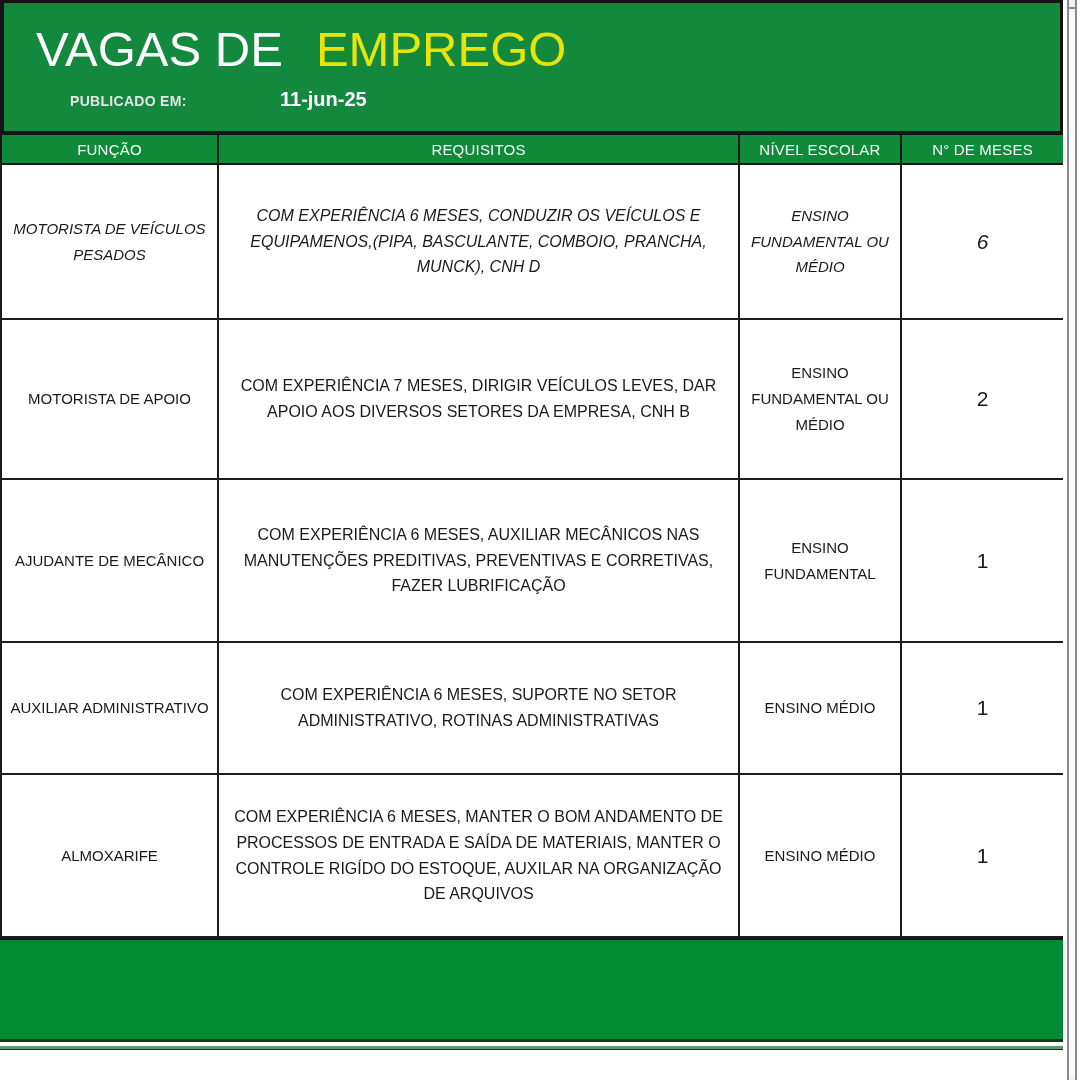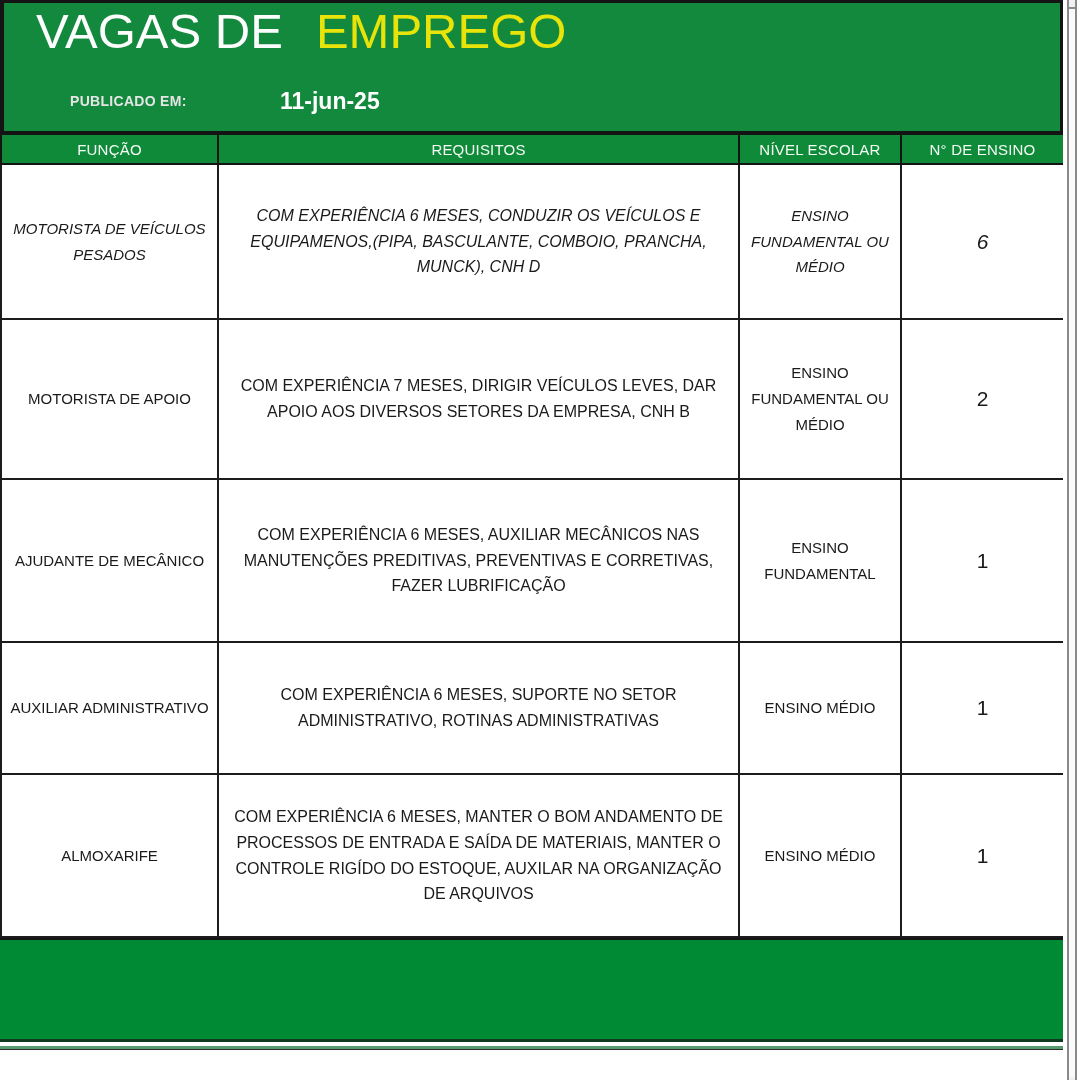--- a/index.html
+++ b/index.html
@@ -28,42 +28,42 @@
     width: 100%;
     height: 133px;
     background: #12893c;
     border-top: 3px solid #141414;
     border-left: 4px solid #141414;
     border-right: 3px solid #141414;
     border-bottom: 2px solid #141414;
   }
   .title {
     position: absolute;
-    left: 32px; top: 2px;
+    left: 32px; top: 20px;
     font-size: 49px;
     font-weight: 500;
     letter-spacing: 0px;
     white-space: nowrap;
     line-height: 1.1;
   }
   .title .t-white { color: #fdfdfd; }
   .title .t-yellow { color: #e8e409; margin-left: 33px; }
   .published-label {
     position: absolute;
     left: 66px; top: 90px;
     color: #e5e5e5;
     font-size: 14px;
     font-weight: bold;
     letter-spacing: 0.3px;
   }
   .published-date {
     position: absolute;
     left: 276px; top: 85px;
     color: #ffffff;
-    font-size: 23px;
+    font-size: 20px;
     font-weight: bold;
   }
 
   
   table.vagas {
     width: 1063px;
     border-collapse: collapse;
     table-layout: fixed;
   }
   table.vagas col.c1 { width: 217px; }
@@ -167,21 +167,21 @@
         <col class="c1">
           <col class="c2">
           <col class="c3">
           <col class="c4">
       </colgroup>
       <thead>
         <tr>
           <th>FUNÇÃO</th>
           <th>REQUISITOS</th>
           <th>NÍVEL ESCOLAR</th>
-          <th>N° DE ENSINO</th>
+          <th>N° DE MESES</th>
         </tr>
       </thead>
       <tbody id="vagas-body">
           <tr class="r1">
     <td class="cell-funcao">MOTORISTA DE VEÍCULOS PESADOS</td>
     <td class="cell-req">COM EXPERIÊNCIA 6 MESES, CONDUZIR OS VEÍCULOS E EQUIPAMENOS,(PIPA, BASCULANTE, COMBOIO, PRANCHA, MUNCK), CNH D</td>
     <td class="cell-nivel">ENSINO FUNDAMENTAL OU MÉDIO</td>
     <td class="cell-vagas">6</td>
   </tr>
           <tr class="r2">

